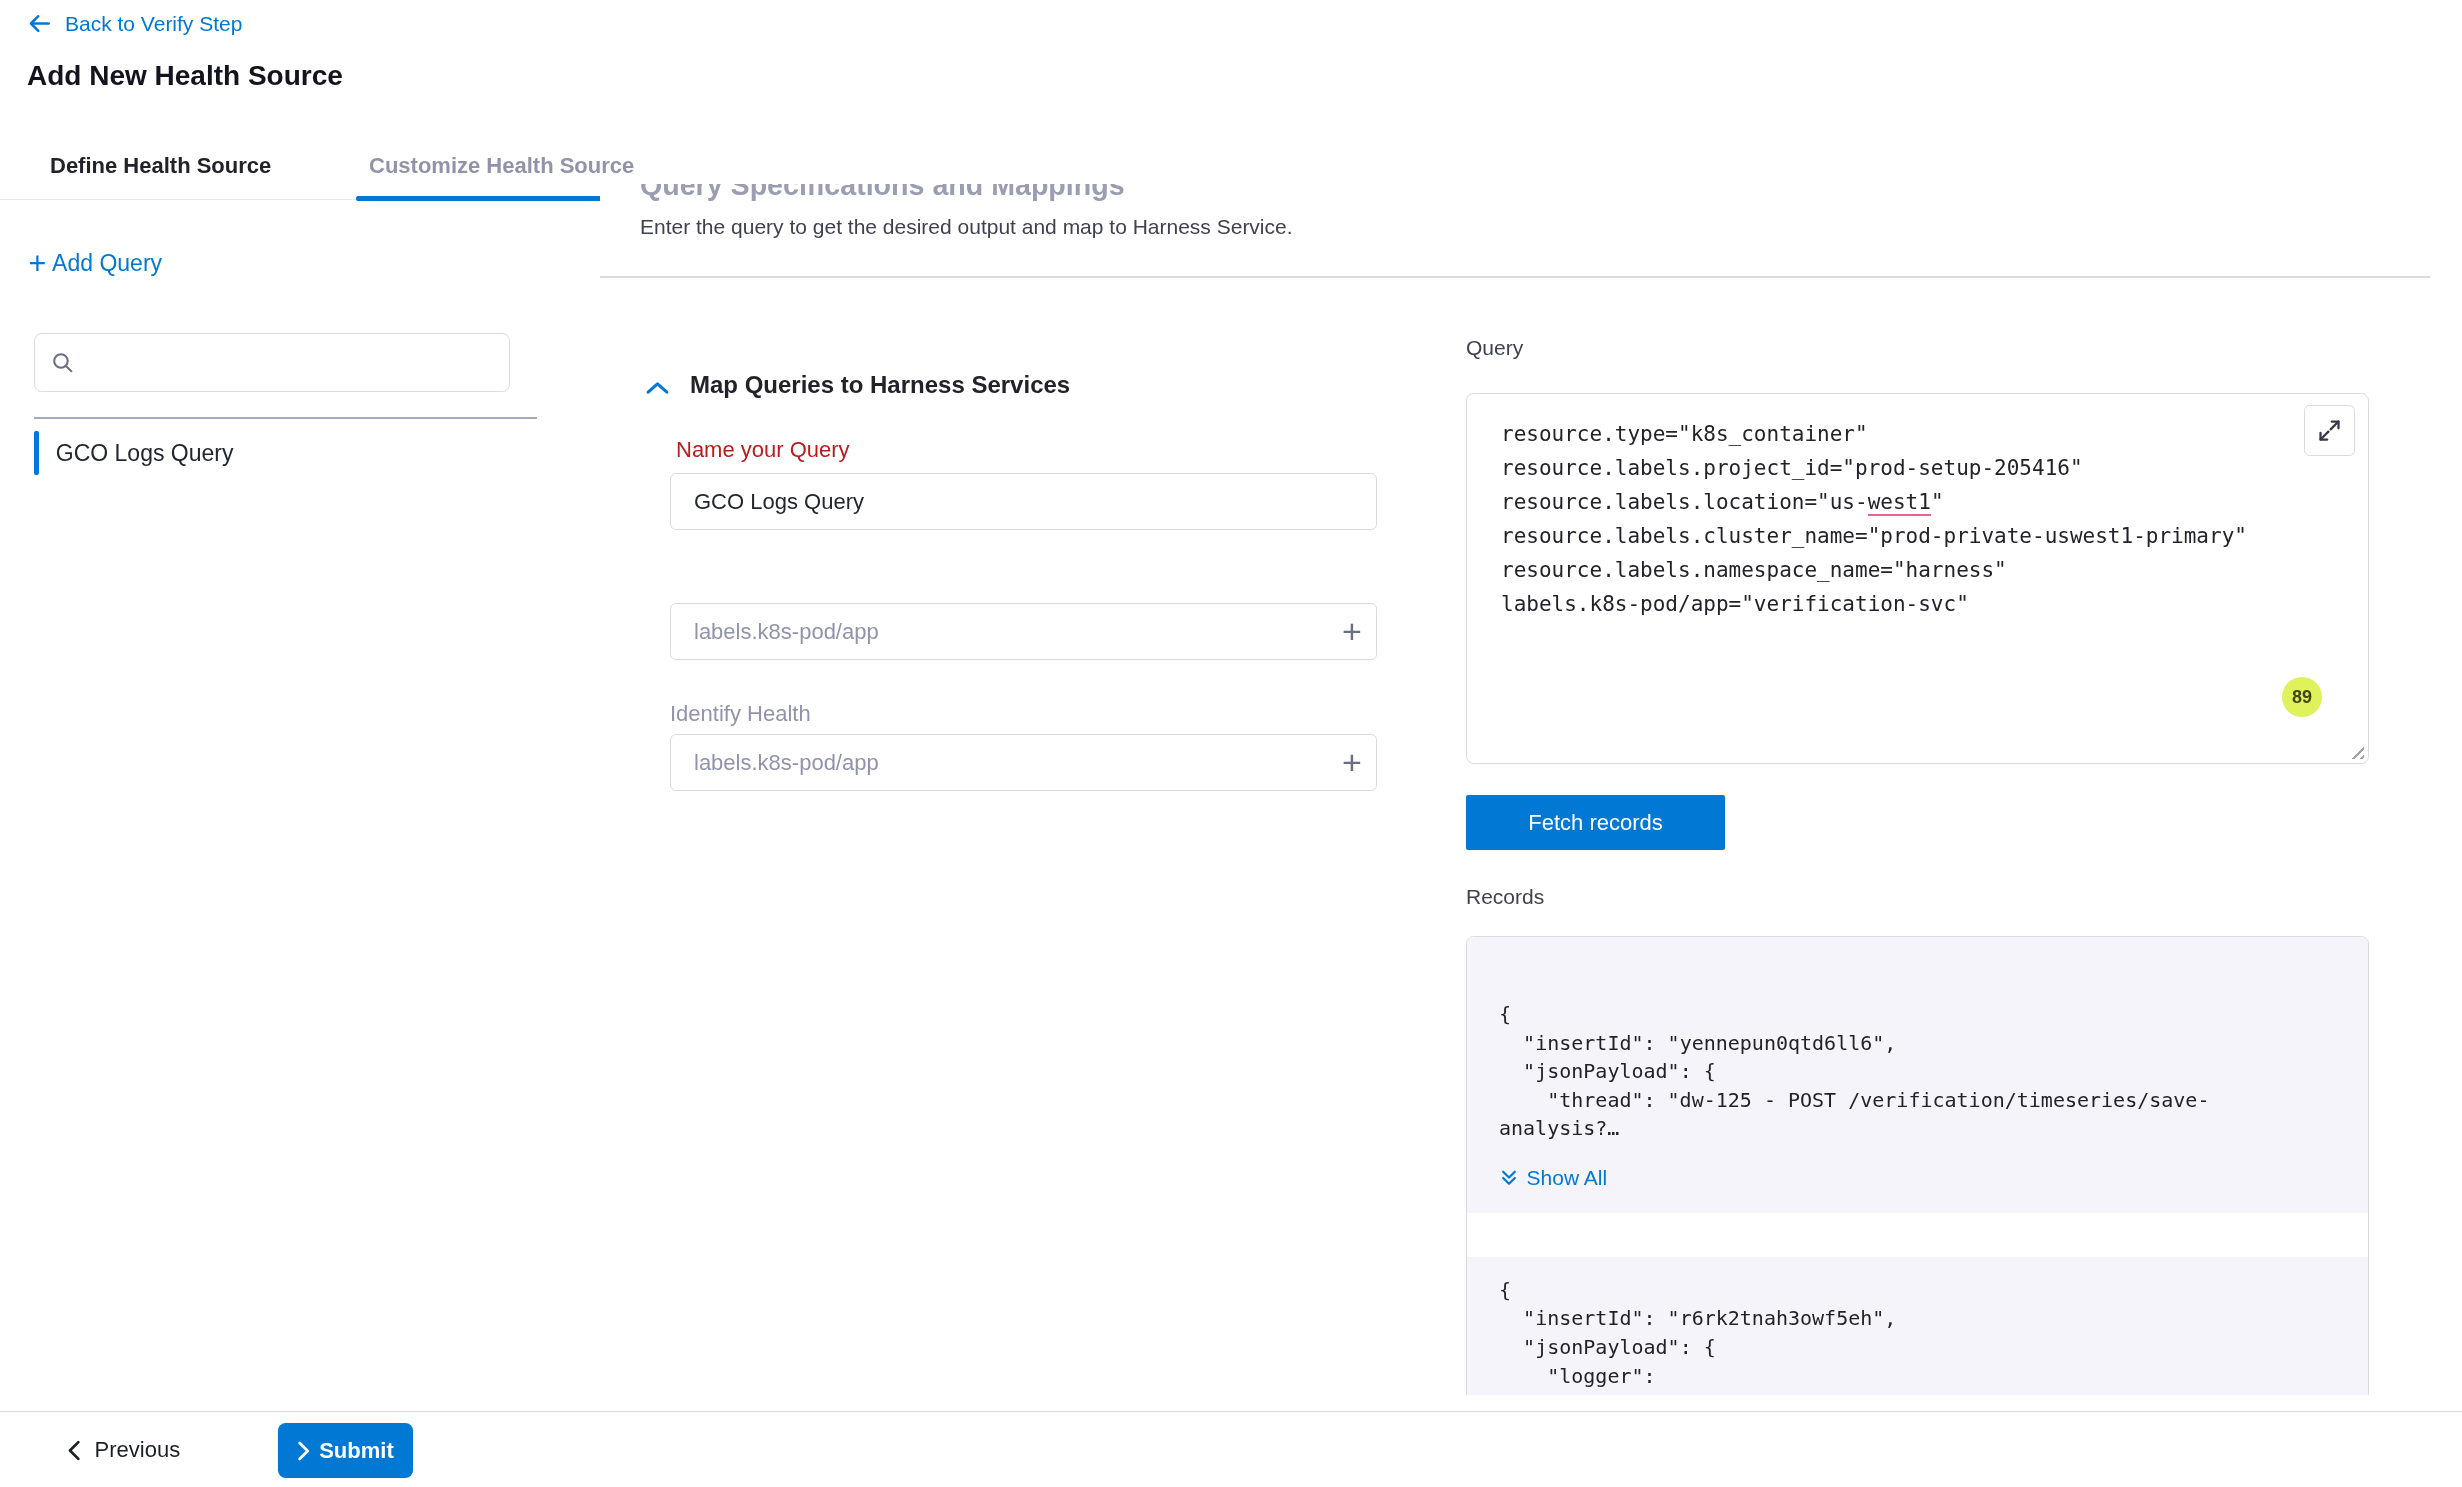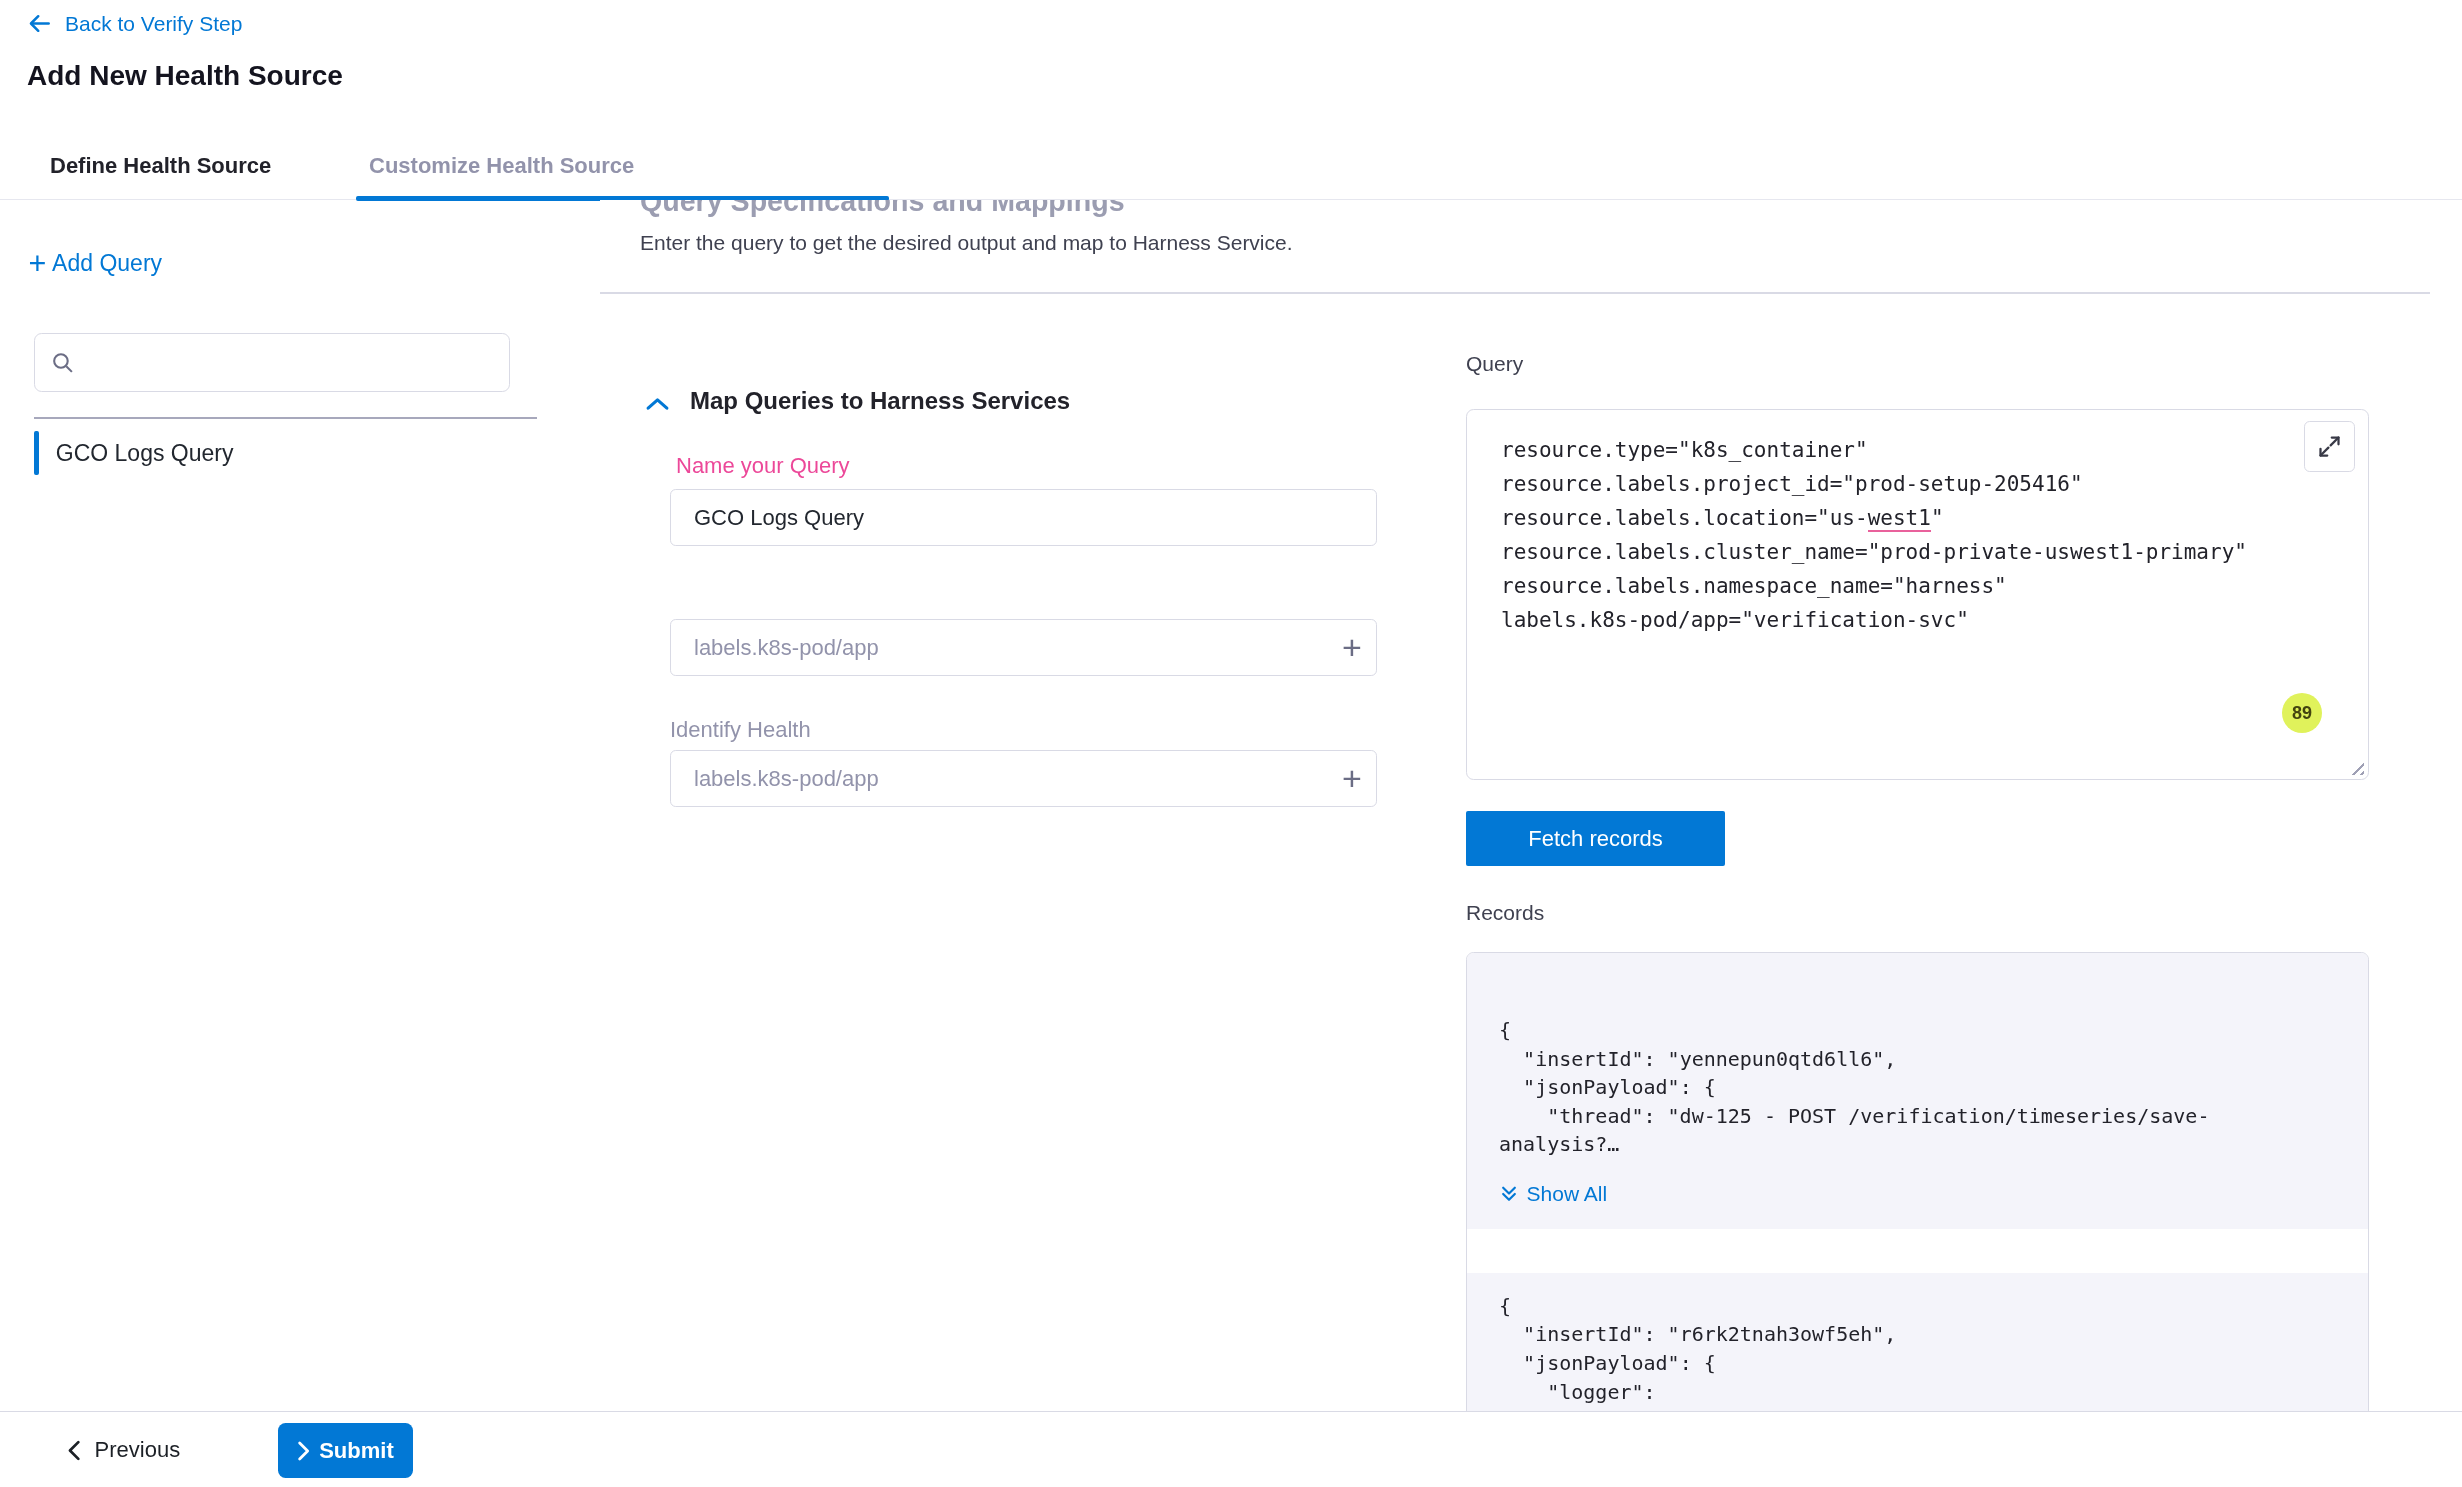--- a/index.html
+++ b/index.html
@@ -28,30 +28,30 @@
   .add-query .plus { font-size:30.5px; font-weight:400; line-height:28.6px; }
   .add-query .lbl { font-size:23px; }
   .search-box { position:absolute; left:34px; top:333px; width:476px; height:59px; border:1.4px solid #d9dae5; border-radius:7.6px; background:#fff; display:flex; align-items:center; padding:0 15.2px; }
   .search-box input { border:none; outline:none; flex:1; font-size:22px; margin-left:13.3px; font-family:inherit; color:#22222a; }
   .sidebar-divider { position:absolute; left:34px; top:417px; width:503px; height:1.9px; background:#a7a8bc; }
   .query-item { position:absolute; left:34px; top:430px; height:46px; display:flex; align-items:center; cursor:pointer; }
   .query-item .sel-bar { width:4.8px; height:44px; background:#0278d5; border-radius:1.9px; }
   .query-item .lbl { margin-left:17px; font-size:23px; color:#22272f; }
 
   
-  .main { position:absolute; left:600px; top:200px; width:1862px; height:1211px; overflow:hidden; background:#fff;text-decoration:underline; }
+  .main { position:absolute; left:600px; top:184px; width:1862px; height:1211px; overflow:hidden; background:#fff;text-decoration:underline; }
   .qsm-heading { position:absolute; left:40px; top:-15.2px; font-size:28.6px; font-weight:700; color:#9b9db1; }
   .qsm-subheading { position:absolute; left:40px; top:31px; font-size:21px; color:#3f4150; }
   .main-divider { position:absolute; left:0; top:92px; width:1830px; height:1.9px; background:#d9dae5; }
 
   
   .collapse-toggle { position:absolute; left:42px; top:190px; width:30.5px; height:27px; display:flex; align-items:center; justify-content:center; cursor:pointer; }
   .section-title { position:absolute; left:90px; top:187px; font-size:24px; font-weight:700; color:#22222a; }
   .fld-label { position:absolute; font-size:22px; }
-  .lbl-dark { color:#ec4899;text-align:center; }
+  .lbl-dark { color:#b91c1c;text-align:center; }
   .lbl-gray { color:#9293ab; }
   .name-label { left:76px; top:253px; }
   .si-label { left:70px; top:387px;margin-top:32px; }
   .msg-label { left:70px; top:517px; }
   .fld-wrap { position:absolute; width:707px; height:57px; }
   .name-wrap { left:70px; top:289px; }
   .si-wrap { left:70px; top:419px; }
   .msg-wrap { left:70px; top:550px; }
   .fld-wrap input { width:100%; height:100%; border:1.4px solid #d9dae5; border-radius:5.7px; font-size:22px; padding:0 57px 0 23px; color:#22272f; font-family:inherit; outline:none; background:#fff; }
   .fld-wrap input::placeholder { color:#9293ab; }

